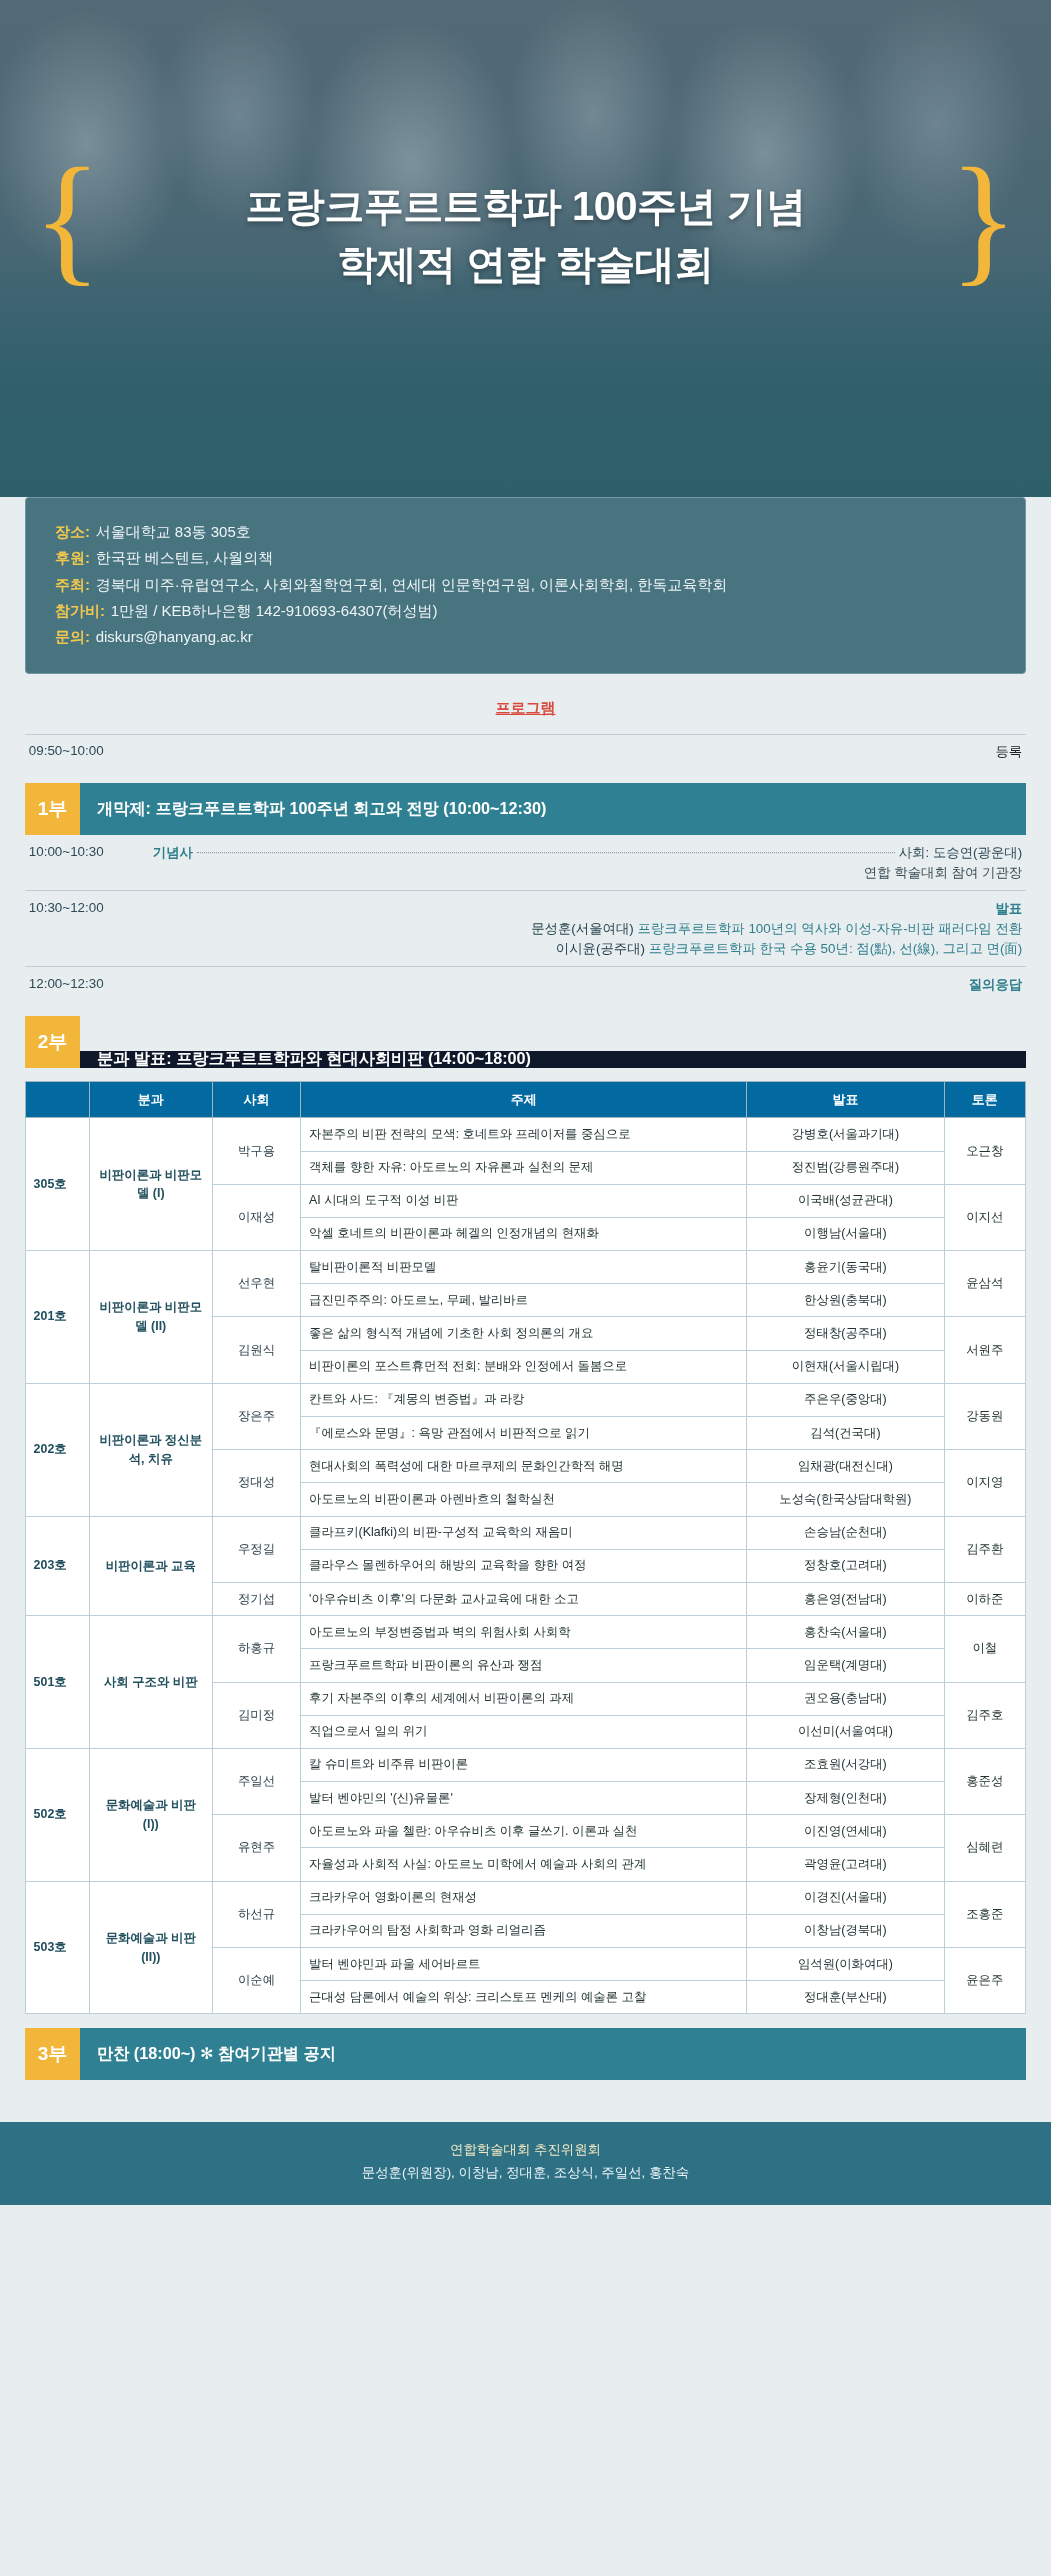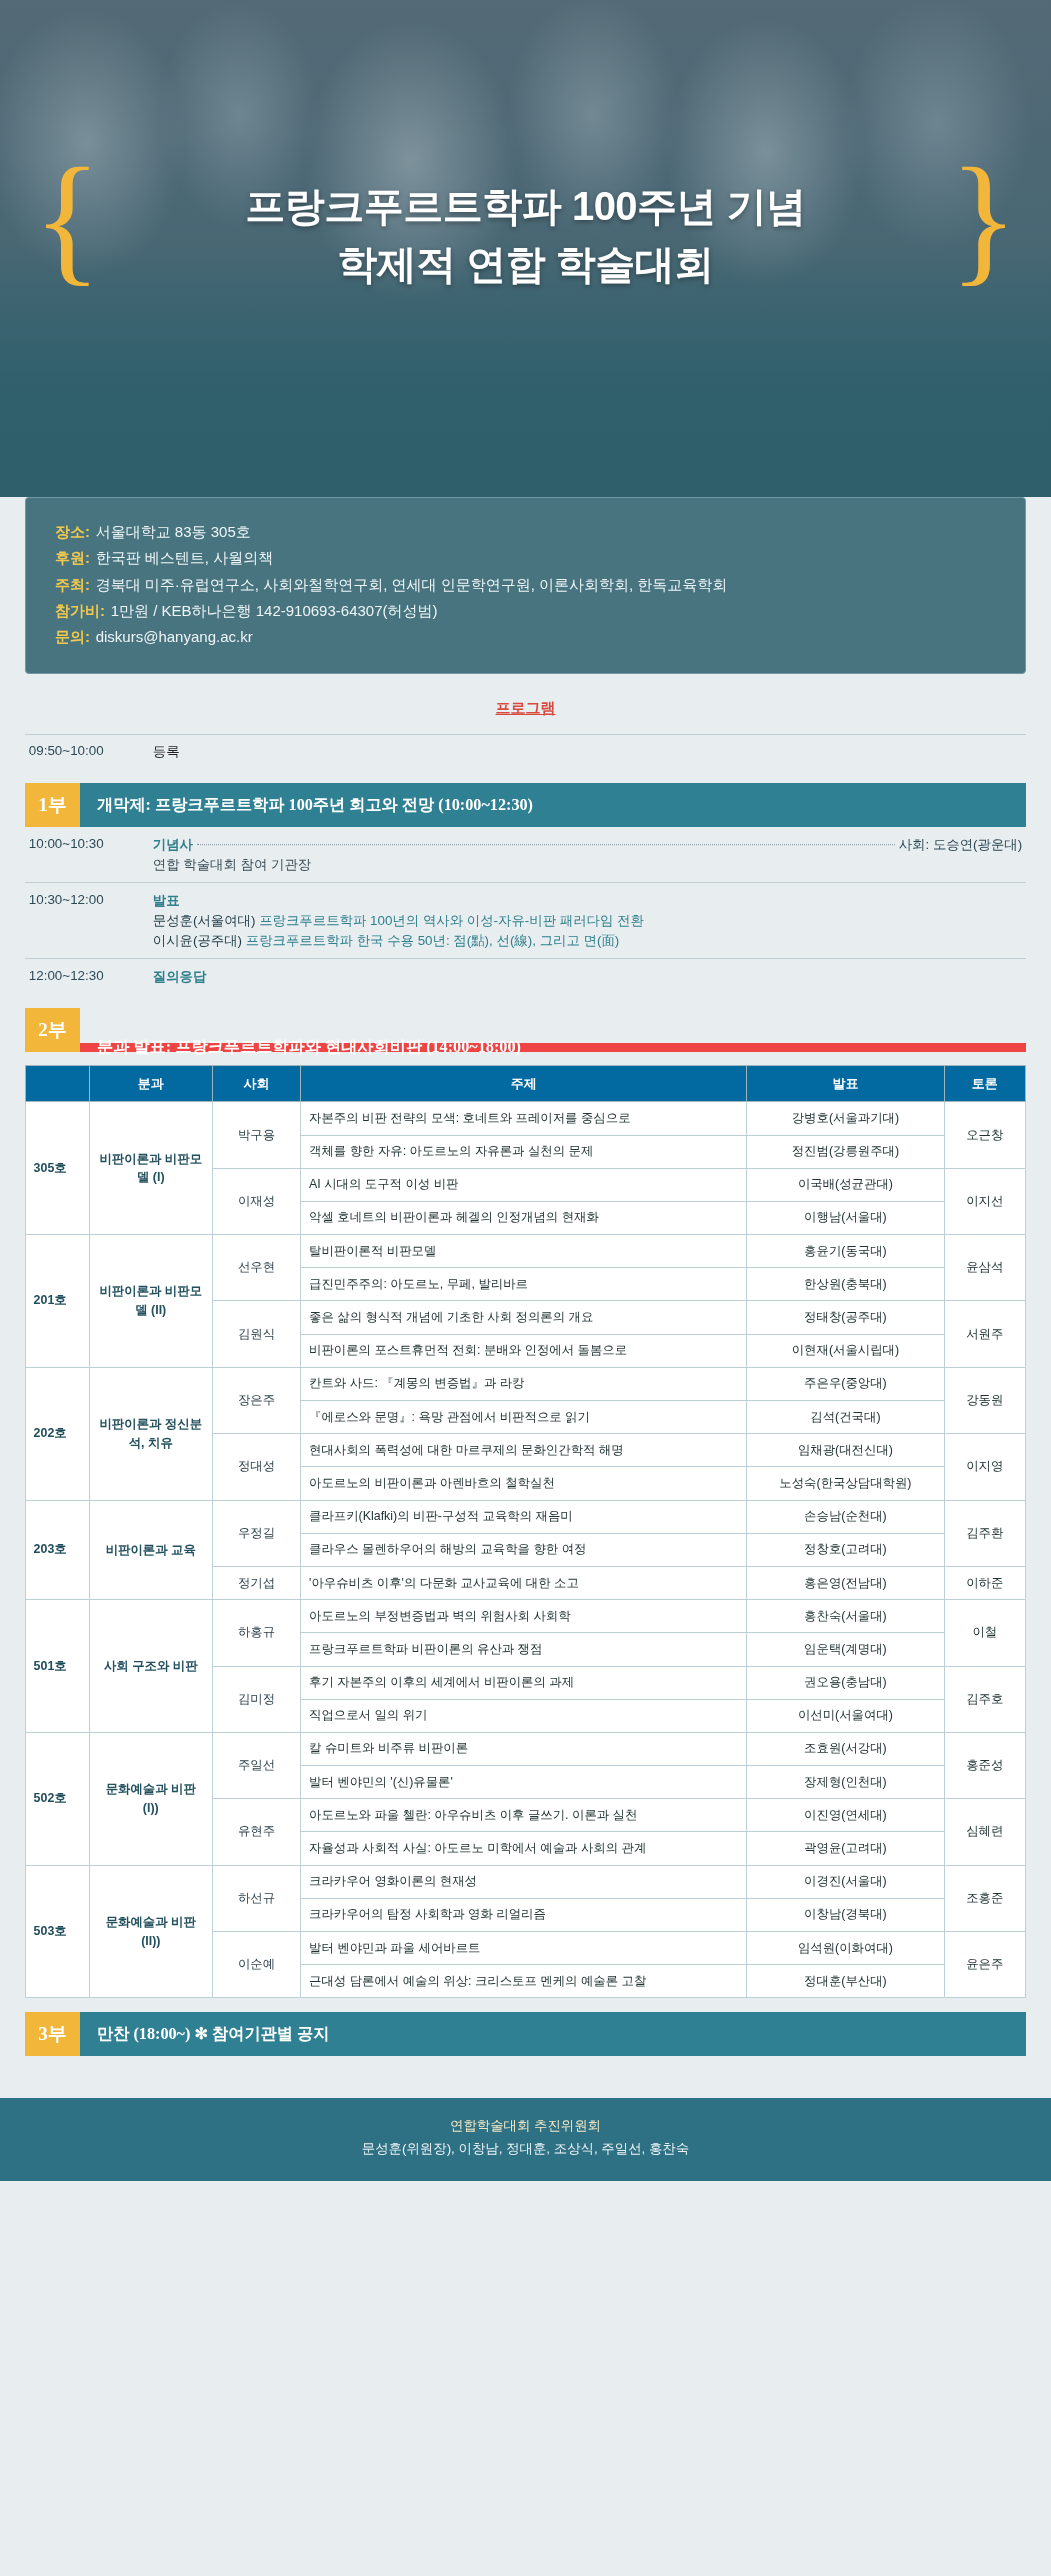--- a/index.html
+++ b/index.html
@@ -87,55 +87,54 @@
   }
   .sched { padding: 0 25px; }
   .row-simple {
     display:flex;
     align-items:flex-start;
     border-top: 1px solid #c3ced4;
     padding: 8.6px 3.8px 8.6px 3.8px;
     font-size: 13.4px;
   }
   .row-simple .time { width: 124px; color:#2d4a55; flex:none; }
-  .row-simple .body { flex:1; }
+  .row-simple .body { flex:1;text-align:right; }
   .row-simple .lbl { color:#2f7f8c; font-weight:bold; }
   .dotted {
     display:flex; align-items:baseline; gap:4px;
   }
   .dotted .fill {
     flex:1;
     border-bottom: 1px dotted #7c8e96;
     transform: translateY(-3.8px);
   }
   .chair { color:#2d4a55; }
   .sub { color:#3a4d55; }
   .title-line { margin-top:1.9px; }
   .name { color:#1f3d47; }
   .paper { color:#2f7f8c; }
 
   
   .bar {
     display:flex; align-items:stretch; margin: 13.4px 0 0 0;
-    height: 44px;
-    font-family: Liberation Serif, serif;
+    height: 52px;
   }
   .bar .num {
     width: 55px; flex:none;
     background:#f2b73a;
     color:#fff; font-weight:bold; font-size:19px;
     display:flex; align-items:center; justify-content:center;
   }
   .bar .txt {
     flex:1;
     background:#2f8092;
     color:#fff; font-weight:bold; font-size:16.2px;
     display:flex; align-items:center; padding-left:17px;
   }
-  .bar.teal-dark .txt { background:#ef4444;margin-top:35px; }
+  .bar.teal-dark .txt { background:#0f172a;margin-top:35px; }
 
   
   table.prog {
     width: 100%;
     border-collapse: collapse;
     margin-top: 13.4px;
     font-size: 12.4px;
     background:#fff;
   }
   table.prog th {

